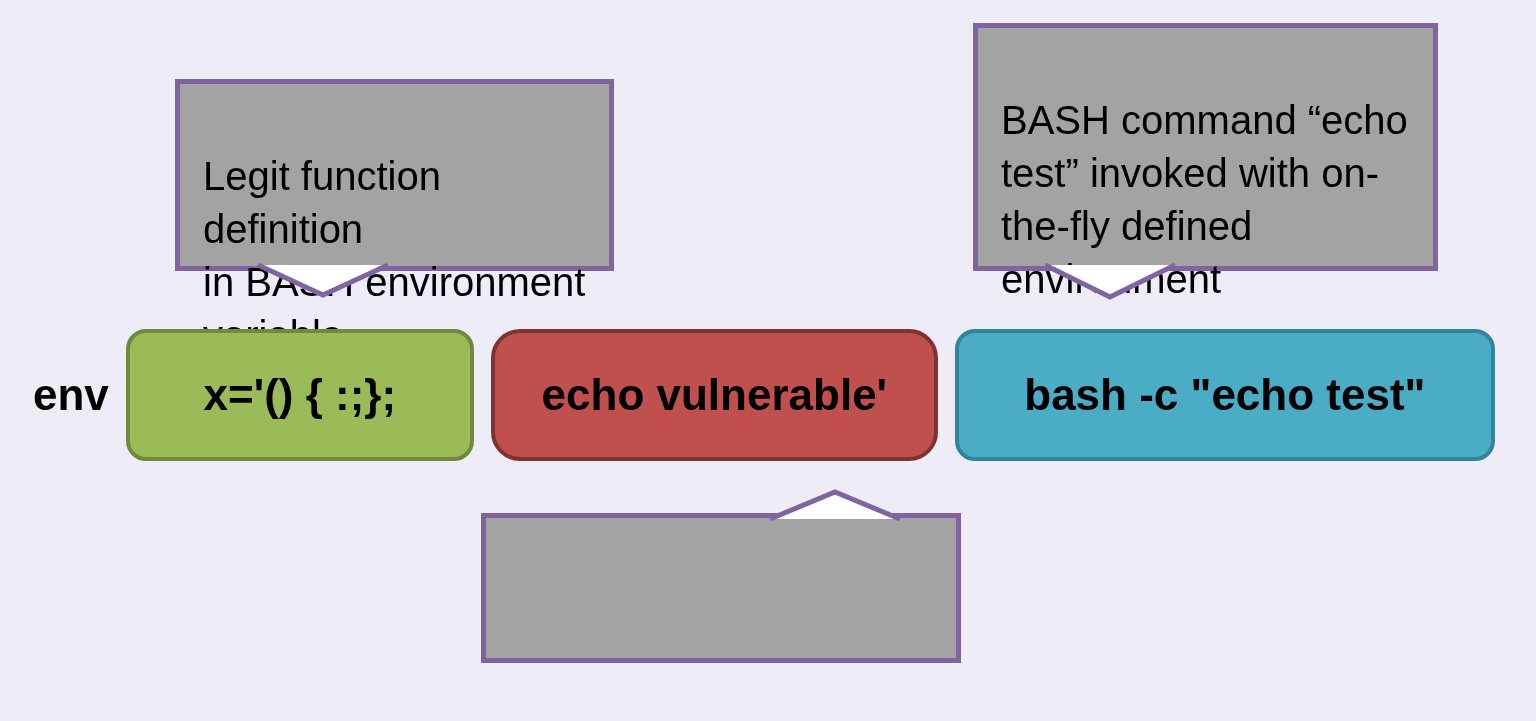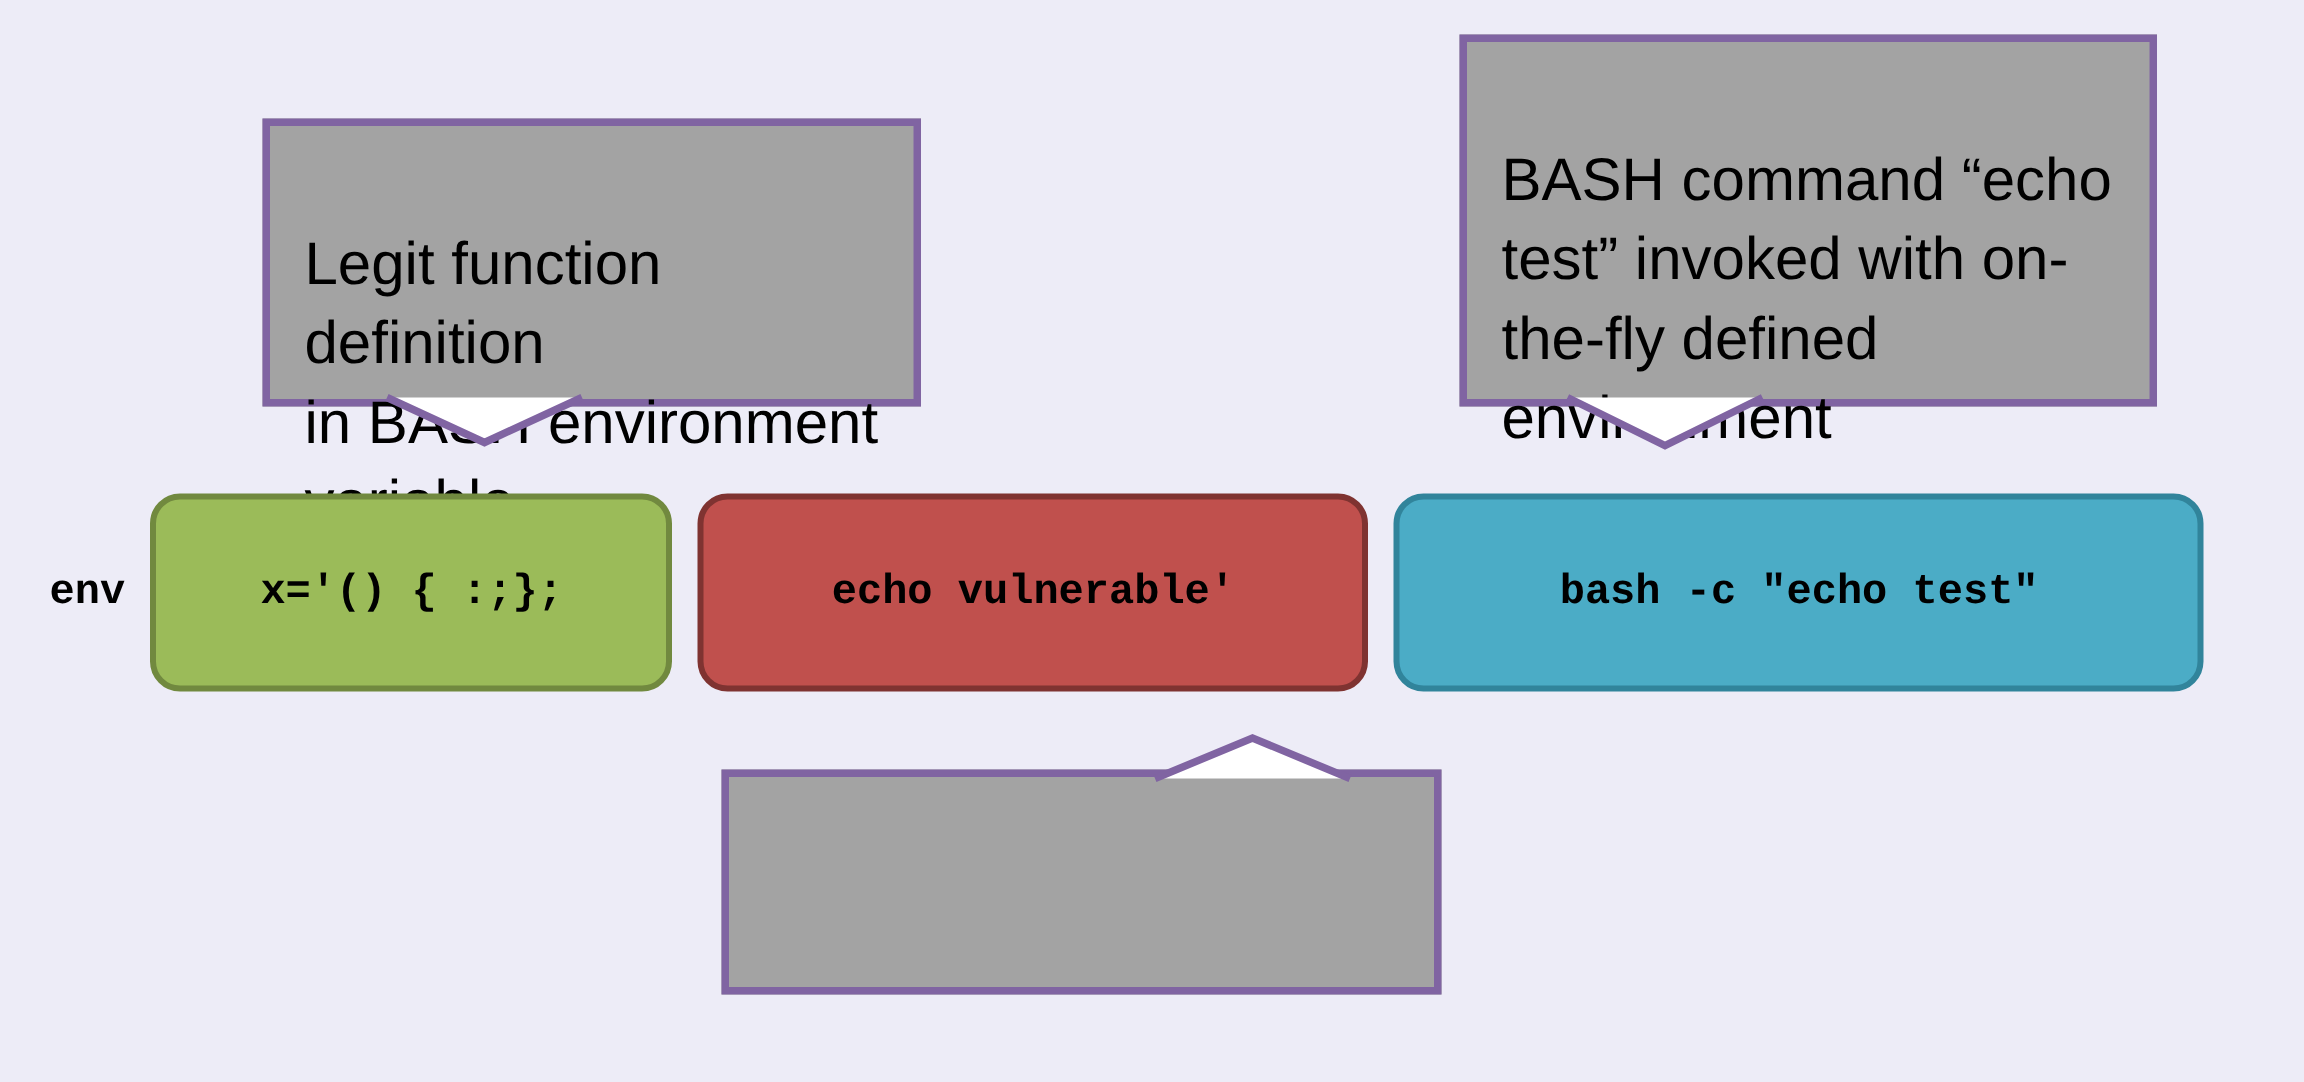--- a/index.html
+++ b/index.html
@@ -17,37 +17,37 @@
   .command-row {
     position: absolute;
     left: 33px;
     top: 328px;
     height: 134px;
     display: flex;
     align-items: center;
     gap: 17px;
   }
   .cmd-text {
-    font-family: Liberation Mono, monospace;
+    font-family: Liberation Sans, sans-serif;
     font-weight: bold;
-    font-size: 28px;
+    font-size: 44px;
     color: #000;
     white-space: pre;
   }
   .cmd-box {
     height: 132px;
     display: flex;
     align-items: center;
     justify-content: center;
     border-radius: 20px;
     border: 4px solid;
     flex: 0 0 auto;
   }
   .cmd-box-green { width: 348px; background: #9BBB59; border-color: #71893F; }
-  .cmd-box-red   { width: 447px; background: #C0504D; border-color: #7F3331; }
+  .cmd-box-red   { width: 447px; background: #C0504D; border-color: #7F3331; border-radius: 29px; }
   .cmd-box-blue  { width: 540px; background: #4BACC6; border-color: #31849B; }
 
   
   .callout {
     position: absolute;
     background: #a3a3a3;
     border: 5px solid #8064A2;
     color: #000;
     font-size: 40px;
     line-height: 53px;

